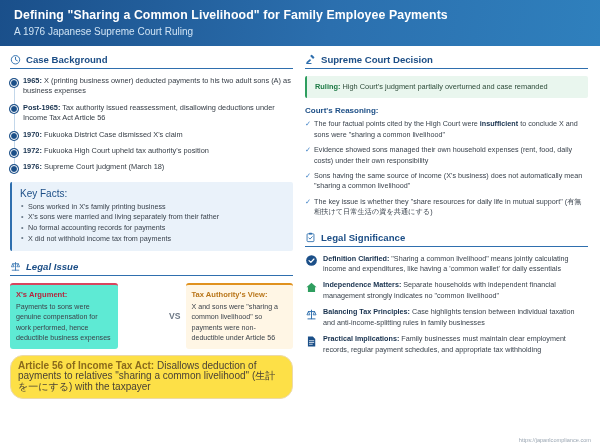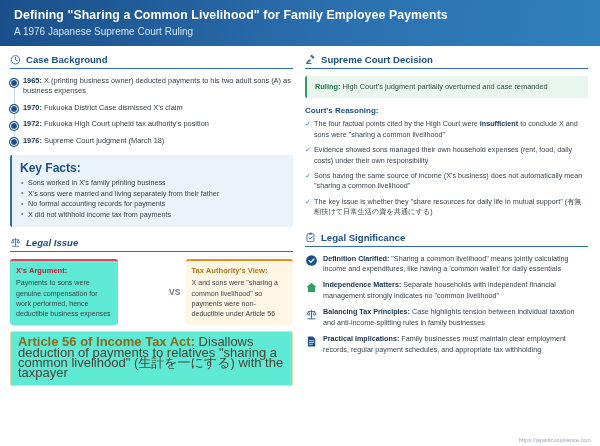--- a/index.html
+++ b/index.html
@@ -89,22 +89,22 @@
 
   
   .keyfacts {
     margin-top: 9px;
     background: #eaf2fa;
     border-left: 2.6px solid #2f6fae;
     border-radius: 2px;
     padding: 6px 8px 7px 8px;
   }
   .kf-title {
-    font-size: 12px;
-    font-weight: bold;
+    font-size: 10px;
+    font-weight: normal;
     color: #1c4e86;
     margin-bottom: 3px;
   }
   .kf-list { list-style: none; }
   .kf-list li {
     font-size: 7.2px;
     line-height: 10.6px;
     color: #3a434d;
     padding-left: 8px;
     position: relative;
@@ -133,25 +133,25 @@
     align-self: center;
     font-size: 8.6px;
     font-weight: bold;
     color: #6d7885;
     flex: 0 0 14px;
     text-align: right;
     margin-left: 44px;
   }
   .article-box {
     margin-top: 6px;
-    background: #5eead4;
+    background: #fde047;
     border: 1px solid #ecd9a8;
-    border-radius: 2px;
+    border-radius: 13px;
     padding: 5px 7px 6px 7px;
-    font-size: 13px;
+    font-size: 10px;
     line-height: 10.4px;
     color: #4a4235;
   }
   .article-box b { color: #8a6a1c; }
 
   
   .ruling {
     background: #e9f6ee;
     border-left: 2.6px solid #2f9e5f;
     border-radius: 2px;
@@ -223,20 +223,25 @@
       </div>
 
       <div class="timeline">
         <div class="tl-item">
           <span class="tl-dot"></span>
           <b>1965:</b>
           <span>X (printing business owner) deducted payments to his two adult sons (A) as business expenses</span>
         </div>
         <div class="tl-item">
           <span class="tl-dot"></span>
+          <b>Post-1965:</b>
+          <span>Tax authority issued reassessment, disallowing deductions under Income Tax Act Article 56</span>
+        </div>
+        <div class="tl-item">
+          <span class="tl-dot"></span>
           <b>1970:</b>
           <span>Fukuoka District Case dismissed X's claim</span>
         </div>
         <div class="tl-item">
           <span class="tl-dot"></span>
           <b>1972:</b>
           <span>Fukuoka High Court upheld tax authority's position</span>
         </div>
         <div class="tl-item">
           <span class="tl-dot"></span>

